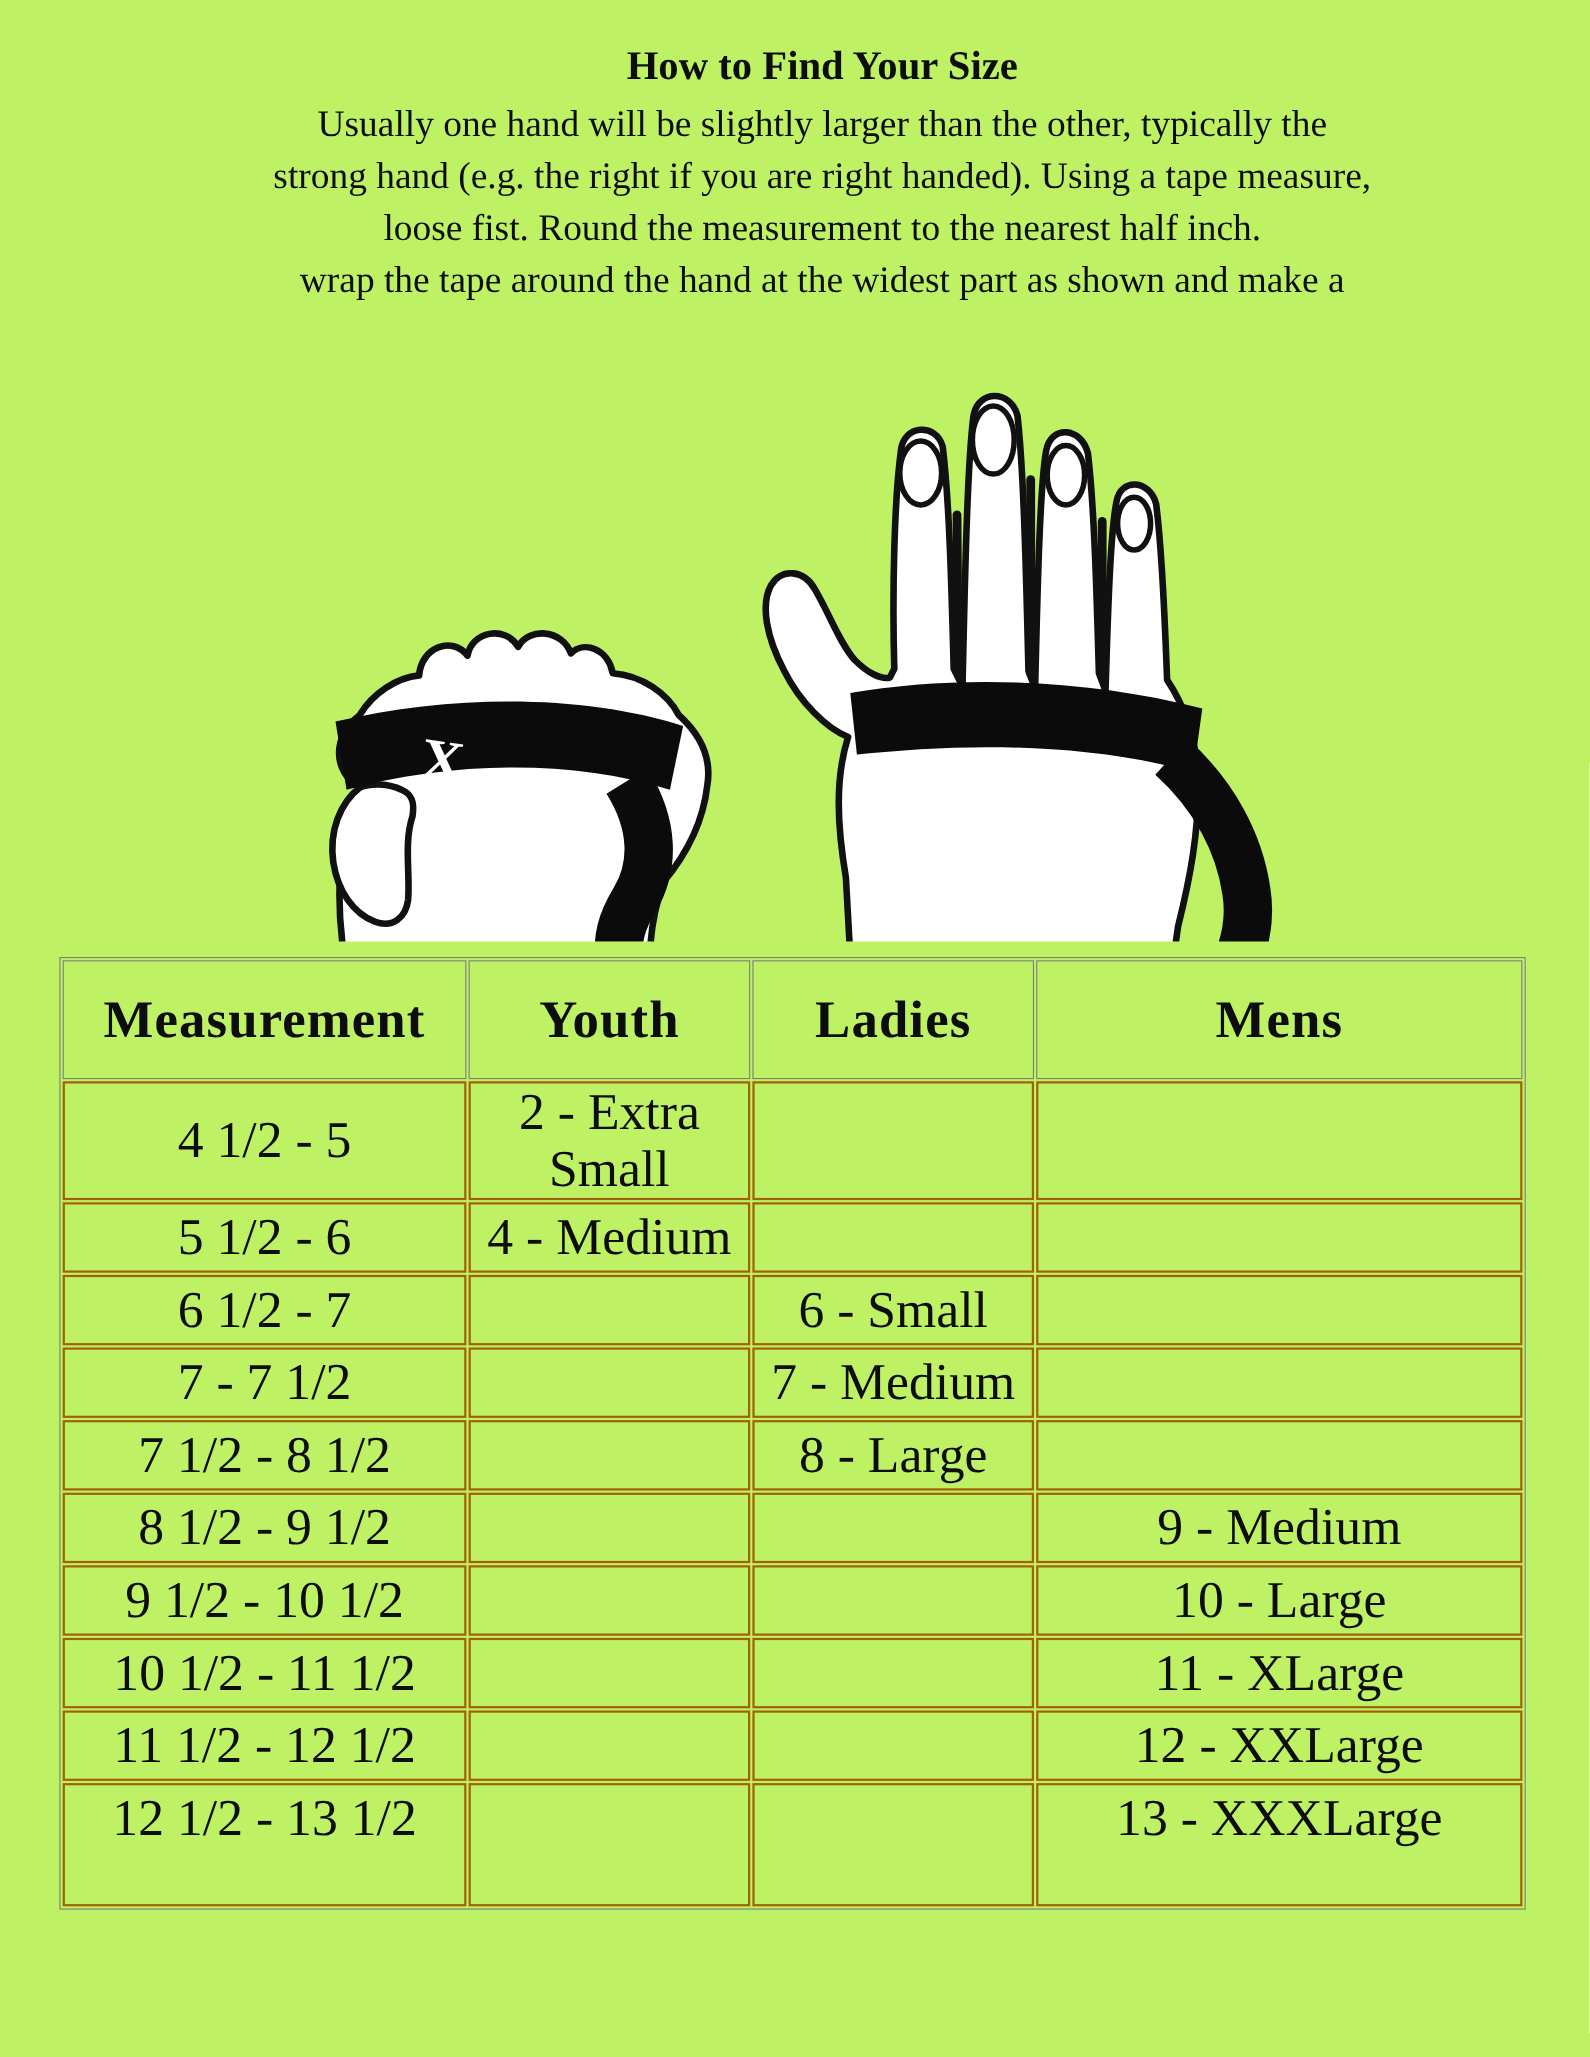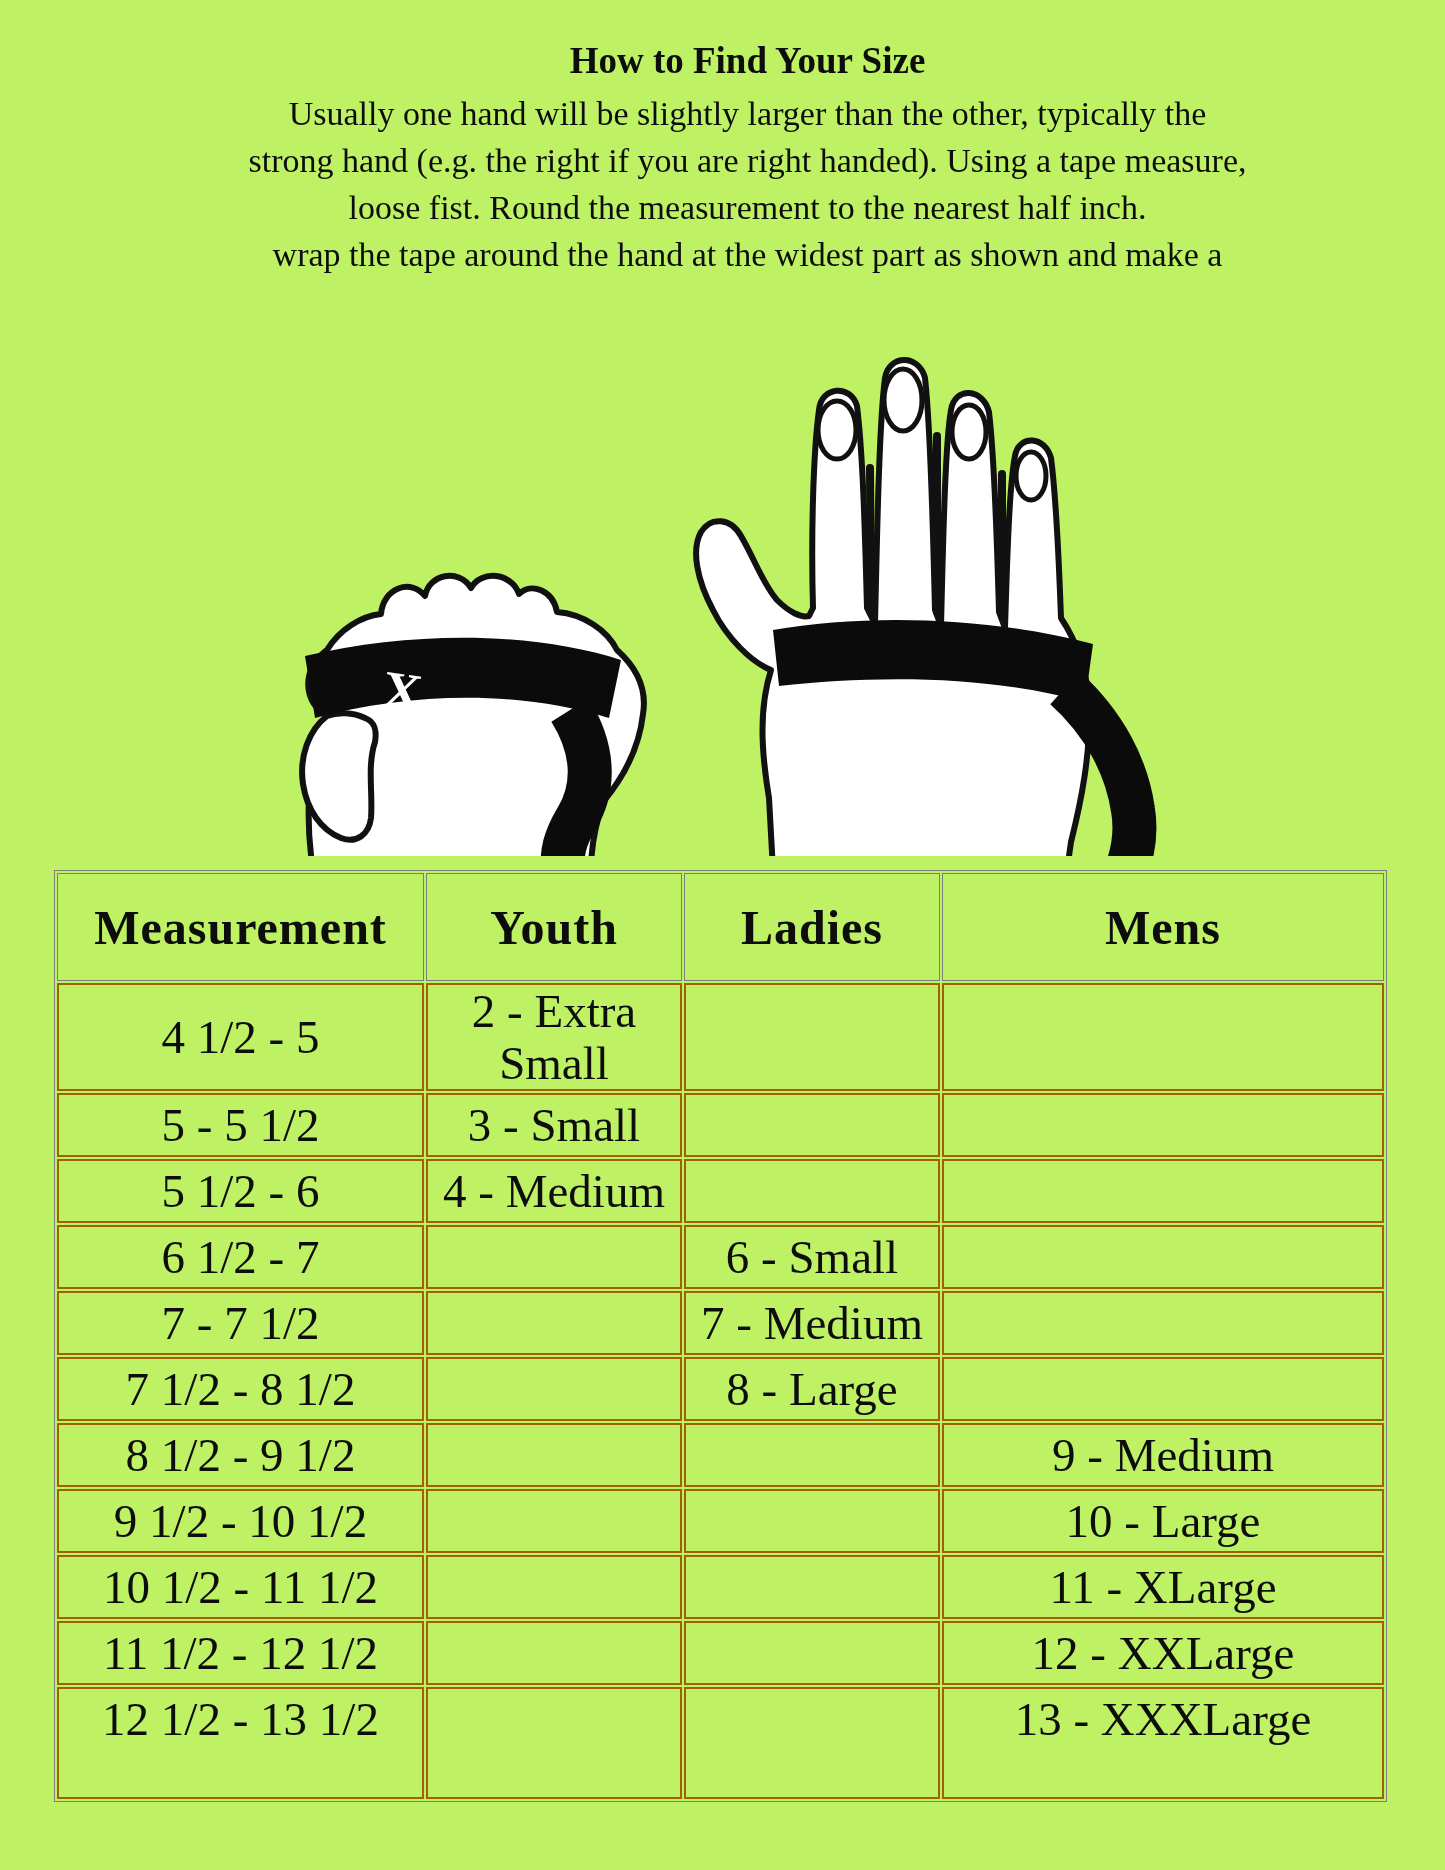--- a/index.html
+++ b/index.html
@@ -160,26 +160,20 @@
     </thead>
     <tbody id="table-body">
         <tr>
           <td>4 1/2 - 5</td>
           <td>2 - Extra
 Small</td>
           <td></td>
           <td></td>
         </tr>
         <tr>
-          <td>5 - 5 1/2</td>
-          <td>3 - Small</td>
-          <td></td>
-          <td></td>
-        </tr>
-        <tr>
           <td>5 1/2 - 6</td>
           <td>4 - Medium</td>
           <td></td>
           <td></td>
         </tr>
         <tr>
           <td>6 1/2 - 7</td>
           <td></td>
           <td>6 - Small</td>
           <td></td>

